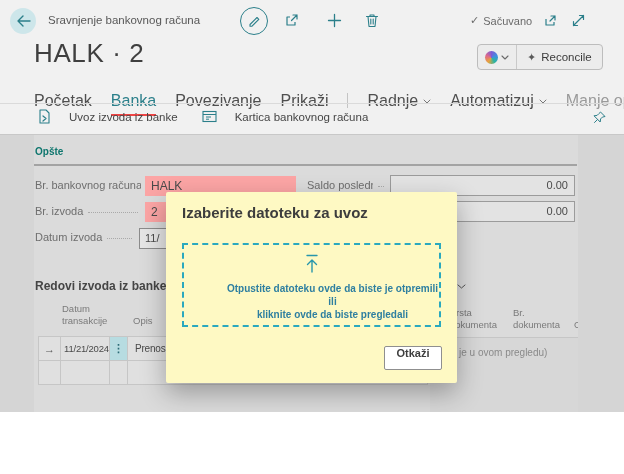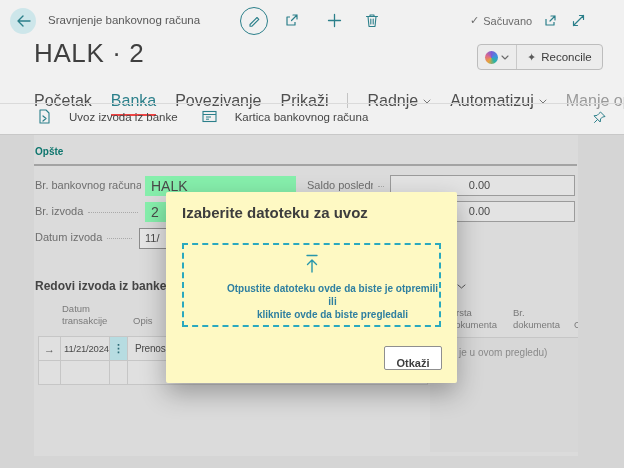--- a/index.html
+++ b/index.html
@@ -1,17 +1,17 @@
 <!DOCTYPE html>
 <html><head>
 <meta charset="utf-8">
 <style>
   html,body{margin:0;padding:0;}
   body{font-family:"Liberation Sans",sans-serif;}
-  #stage{position:relative;width:624px;height:468px;background:#d2d2d2;overflow:hidden;
+  #stage{position:relative;width:624px;height:412px;background:#d2d2d2;overflow:hidden;
          -webkit-font-smoothing:antialiased;}
   .abs{position:absolute;}
   
   #hdr{left:0;top:0;width:624px;height:134px;background:#f1f1f1;border-bottom:1px solid #c8c8c8;}
   #backBtn{left:10px;top:8px;width:26px;height:26px;border-radius:50%;background:#cde6ea;
            display:flex;align-items:center;justify-content:center;cursor:pointer;}
   #caption{left:48px;top:14px;font-size:11.5px;color:#585858;}
   .toolIco{display:flex;align-items:center;justify-content:center;cursor:pointer;}
   #editBtn{left:240px;top:7px;width:26px;height:26px;border:1px solid #2b7f8a;border-radius:50%;}
   #shareBtn{left:284px;top:12px;width:16px;height:16px;}
@@ -39,25 +39,25 @@
   .actionItem{display:flex;align-items:center;gap:18px;cursor:pointer;white-space:nowrap;}
   #pinBtn{left:592px;top:110px;width:15px;height:15px;}
   
   #content{left:0;top:135px;width:624px;height:339px;background:#d5d5d5;}
   #card{left:34px;top:135px;width:544px;height:321px;background:#dbdbdb;overflow:hidden;}
   #opsteTitle{left:1px;top:11px;font-size:10px;font-weight:bold;color:#0f766e;}
   #opsteLine{left:0;top:29px;width:543px;height:0;border-bottom:2px solid #a3a3a3;}
   .lblRow{display:flex;align-items:flex-end;overflow:hidden;}
   .lbl{font-size:11px;color:#6e6e6e;white-space:nowrap;}
   .leader{flex:1;border-bottom:1px dotted #a9a9a9;margin:0 3px 4px 5px;min-width:6px;}
-  .valBox{background:#86efac;font-size:14px;color:#4a4a4a;line-height:20px;padding-left:6px;}
+  .valBox{background:#fca5a5;font-size:12px;color:#4a4a4a;line-height:20px;padding-left:6px;}
   .inBox{background:#e6e6e6;border:1px solid #8c8c8c;font-size:11px;color:#4a4a4a;
          line-height:19px;box-sizing:border-box;}
   .numBox{background:#e3e3e3;border:1px solid #9b9b9b;font-size:11px;color:#4a4a4a;
-          line-height:19px;text-align:center;padding-right:6px;box-sizing:border-box;}
+          line-height:19px;text-align:right;padding-right:6px;box-sizing:border-box;}
   #sec2Title{left:1px;top:144px;display:flex;align-items:center;gap:16px;
              font-size:12px;font-weight:bold;color:#454545;}
   #splitter{left:396px;top:158px;height:144px;width:0;border-left:1px dashed #b0b0b0;}
   .th{font-size:9.5px;color:#7a7a7a;line-height:12px;}
   .gridCell{background:#e0e0e0;border-left:1px solid #c6c6c6;border-bottom:1px solid #c6c6c6;box-sizing:border-box;}
   .gridRightB{border-right:1px solid #c6c6c6;}
   #dotsCell{background:#b7dce1;color:#2c6b76;font-size:11px;font-weight:bold;
             display:flex;align-items:center;justify-content:center;cursor:pointer;}
   .cellTxt{font-size:9.5px;color:#4a4a4a;display:flex;align-items:center;padding-left:3px;letter-spacing:-0.2px;}
   #emptyPaneBg{left:396px;top:203px;width:148px;height:114px;background:#d7d7d7;}
@@ -66,21 +66,21 @@
   
   #modal{left:166px;top:192px;width:291px;height:191px;background:#fef9c3;border-radius:2px;
          box-shadow:0 10px 26px rgba(0,0,0,0.30);z-index:10;}
   #modalTitle{left:16px;top:12px;font-size:15px;font-weight:bold;color:#3d3d3d;}
   #dropZone{left:16px;top:51px;width:255px;height:80px;border:2px dashed #2aa9bf;
             box-sizing:content-box;display:flex;flex-direction:column;align-items:center;
             justify-content:flex-start;cursor:pointer;}
   .dropTxt{font-size:10px;font-weight:bold;color:#2e7fa0;line-height:13px;text-align:center;margin-left:42px;}
   #cancelBtn{left:218px;top:154px;width:56px;height:22px;background:#ffffff;border:1px solid #8f8f8f;
              border-radius:2px;font-size:11px;font-weight:bold;color:#3d3d3d;
-             display:flex;align-items:flex-end;justify-content:center;cursor:pointer;}
+             display:flex;align-items:flex-start;justify-content:center;cursor:pointer;}
   svg{display:block;}
 </style>
 </head>
 <body>
 
 <div id="stage">
 
   <div class="abs" id="hdr"></div>
 
   <div class="abs" id="backBtn">

